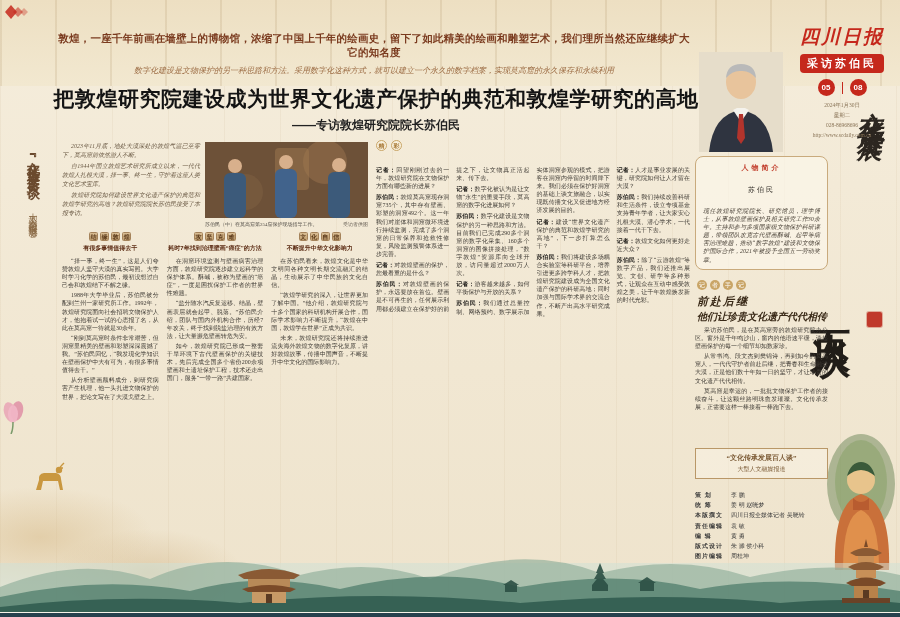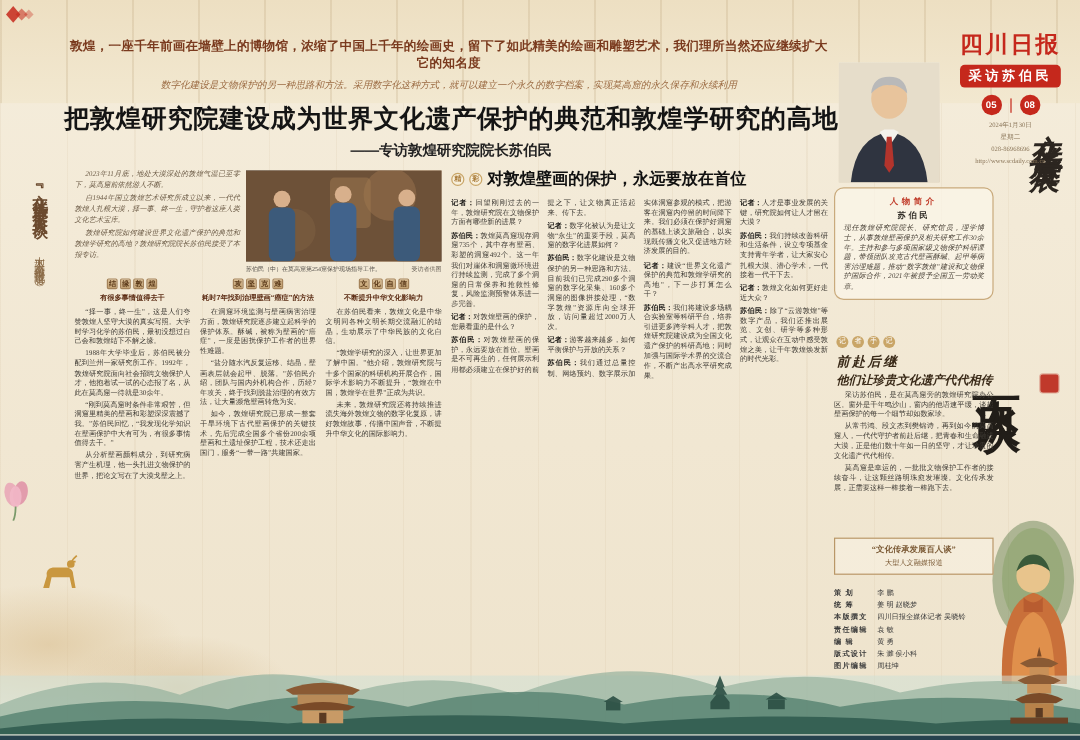--- a/index.html
+++ b/index.html
@@ -15,21 +15,21 @@
     background: repeating-linear-gradient(90deg, rgba(170,140,95,.18) 0 2px, rgba(0,0,0,0) 2px 55px),
       linear-gradient(#eddfc2,#f2e8d0); }
   .ornament { position:absolute; left:4px; top:3px; }
   
   .quotes { position:absolute; left:58px; top:32px; width:632px; text-align:center; z-index:3;font-family:Liberation Serif, serif; }
   .q1 { font-size:10.5px; font-weight:bold; color:#7a3a1e; letter-spacing:.2px; }
   .q2 { font-size:8px; font-style:italic; color:#9c6c44; margin-top:5px; }
   .q3 { font-size:9.5px; font-weight:bold; color:#7a3a1e; margin-top:5px; }
   
   .masthead { position:absolute; right:8px; top:24px; width:100px; text-align:center; z-index:4; }
-  .paper-name { color:#c5281c; font-size:19px; font-weight:900; letter-spacing:2px; 
+  .paper-name { color:#c5281c; font-size:19px; font-weight:900; letter-spacing:2px; font-style:italic;
     font-family:"Liberation Serif", serif; }
   .mh-label { background:#c5281c; color:#fff; font-size:11px; font-weight:bold; letter-spacing:3px;
     padding:2px 7px; border-radius:4px; display:inline-block; margin-top:4px; font-family:"Liberation Sans",sans-serif;}
   .pages { margin-top:6px; display:flex; justify-content:center; align-items:center; gap:7px; }
   .pnum { width:17px; height:17px; border-radius:50%; background:#c5281c; color:#fff; font-size:8px;
     line-height:17px; font-weight:bold; font-family:"Liberation Sans",sans-serif; }
   .pdiv { width:1px; height:12px; background:#c5281c; }
   .minfo { margin-top:5px; font-size:5.5px; color:#8a7558; line-height:1.8; }
   
   .headline { position:absolute; left:52px; top:85px; width:648px; text-align:center; z-index:3;
@@ -73,21 +73,21 @@
   .mid-title h2 { font-size:13.5px; font-weight:900; color:#111; font-family:"Liberation Sans",sans-serif; }
   .qa-wrap { position:absolute; left:376px; top:166px; width:314px; height:380px; column-count:4;
     column-gap:7px; z-index:2; }
   .qa-wrap p { margin-bottom:3px; text-indent:0; }
   .qa-wrap b { color:#1c1a17; }
   
   .profile-box { position:absolute; left:695px; top:156px; width:133px; border:1px solid #c9aa7c;
     border-radius:8px; background:rgba(252,247,235,.65); padding:6px 7px 5px; z-index:3; }
   .profile-label { text-align:center; color:#c03a28; font-weight:bold; font-size:7px; letter-spacing:3px;
     font-family:"Liberation Sans",sans-serif; }
-  .profile-name { text-align:center; font-weight:bold; font-size:7px; margin:2px 0; letter-spacing:2px; }
+  .profile-name { text-align:center; font-weight:normal; font-size:7px; margin:12px 0; letter-spacing:2px; }
   .profile-text { font-style:italic; color:#4a4238; }
   .note-badges { position:absolute; left:697px; top:280px; display:flex; gap:3px; z-index:3; }
   .circ { width:10px; height:10px; border-radius:50%; background:#c9a567; color:#fff; font-size:6px;
     line-height:10px; text-align:center; font-family:"Liberation Sans",sans-serif; }
   .note-t1 { position:absolute; left:697px; top:294px; font-size:11px; font-weight:bold; font-style:italic;
     color:#3a2a18; letter-spacing:2px; z-index:3;text-align:right; }
   .note-t2 { position:absolute; left:697px; top:310px; font-size:10px; font-weight:bold; font-style:italic;
     color:#3a2a18; z-index:3; }
   .note-body { position:absolute; left:695px; top:326px; width:133px; z-index:3; }
   .note-body p { text-indent:1.5em; margin-bottom:2px; }
@@ -248,21 +248,20 @@
       <p>在苏伯民看来，敦煌文化是中华文明同各种文明长期交流融汇的结晶，生动展示了中华民族的文化自信。</p>
           <p>“敦煌学研究的深入，让世界更加了解中国。”他介绍，敦煌研究院与十多个国家的科研机构开展合作，国际学术影响力不断提升，“敦煌在中国，敦煌学在世界”正成为共识。</p>
           <p>未来，敦煌研究院还将持续推进流失海外敦煌文物的数字化复原，讲好敦煌故事，传播中国声音，不断提升中华文化的国际影响力。</p>
         </div>
     </div>
   </div>
 
   <div class="mid-title">
     <span class="mcirc">精</span>
     <span class="mcirc">彩</span>
-    <h2>对敦煌壁画的保护，永远要放在首位</h2>
   </div>
   <div class="qa-wrap">
 
   <p><b>记者：</b><span>回望刚刚过去的一年，敦煌研究院在文物保护方面有哪些新的进展？</span></p>
       <p><b>苏伯民：</b><span>敦煌莫高窟现存洞窟735个，其中存有壁画、彩塑的洞窟492个。这一年我们对崖体和洞窟微环境进行持续监测，完成了多个洞窟的日常保养和抢救性修复，风险监测预警体系进一步完善。</span></p>
       <p><b>记者：</b><span>对敦煌壁画的保护，您最看重的是什么？</span></p>
       <p><b>苏伯民：</b><span>对敦煌壁画的保护，永远要放在首位。壁画是不可再生的，任何展示利用都必须建立在保护好的前提之下，让文物真正活起来、传下去。</span></p>
       <p><b>记者：</b><span>数字化被认为是让文物“永生”的重要手段，莫高窟的数字化进展如何？</span></p>
       <p><b>苏伯民：</b><span>数字化建设是文物保护的另一种思路和方法。目前我们已完成290多个洞窟的数字化采集、160多个洞窟的图像拼接处理，“数字敦煌”资源库向全球开放，访问量超过2000万人次。</span></p>
       <p><b>记者：</b><span>游客越来越多，如何平衡保护与开放的关系？</span></p>

